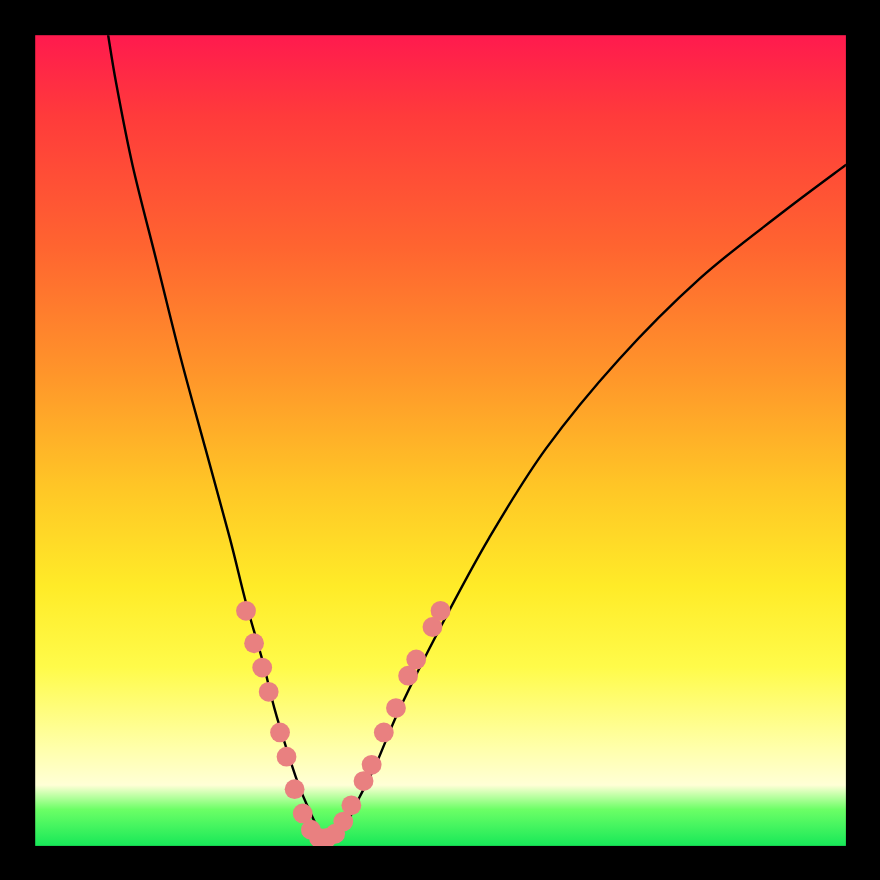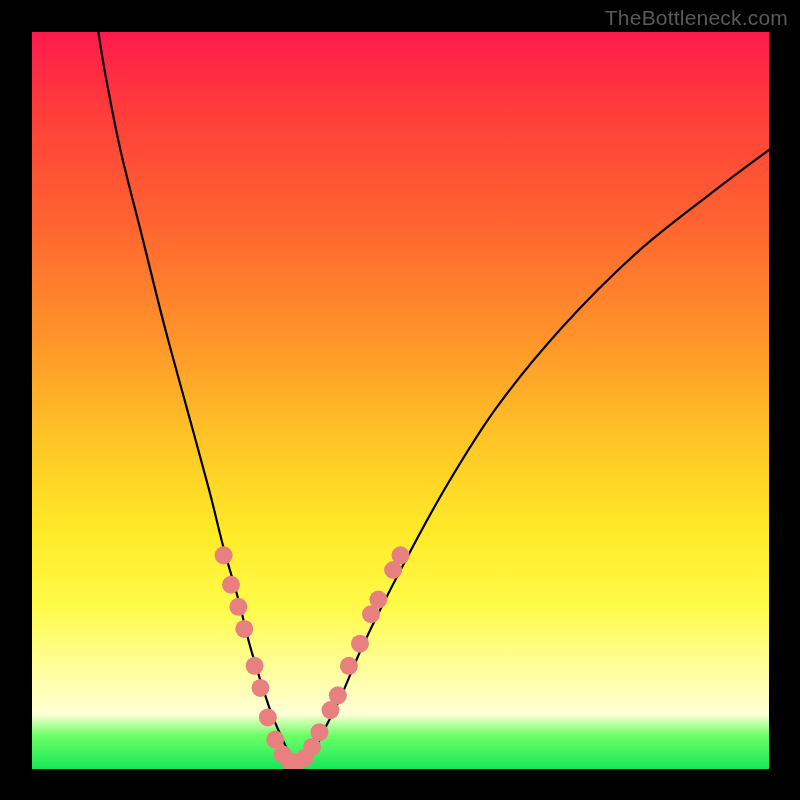--- a/index.html
+++ b/index.html
@@ -55,21 +55,20 @@
     left: 0;
     top: 0;
     width: 737px;
     height: 737px;
   }
 </style>
 </head>
 <body>
 
 <div class="container">
-  <div class="watermark">TheBottleneck.com</div>
   <div class="plot-area">
     <svg class="curve" viewBox="0 0 737 737" preserveAspectRatio="none">
       <path id="main-curve" fill="none" stroke="#000000" stroke-width="2.2" stroke-linecap="round" d="M 66.33 0.00 C 67.56 7.37, 70.02 24.57, 73.70 44.22 C 77.39 63.87, 82.30 90.90, 88.44 117.92 C 94.58 144.94, 103.18 176.88, 110.55 206.36 C 117.92 235.84, 125.29 266.55, 132.66 294.80 C 140.03 323.05, 147.40 348.85, 154.77 375.87 C 162.14 402.89, 170.74 433.60, 176.88 456.94 C 183.02 480.28, 186.71 497.47, 191.62 515.90 C 196.53 534.32, 202.06 551.52, 206.36 567.49 C 210.66 583.46, 213.73 598.20, 217.41 611.71 C 221.10 625.22, 224.78 636.89, 228.47 648.56 C 232.16 660.23, 235.84 671.90, 239.53 681.73 C 243.21 691.55, 247.51 700.76, 250.58 707.52 C 253.65 714.28, 255.49 718.58, 257.95 722.26 C 260.41 725.94, 262.86 729.02, 265.32 729.63 C 267.78 730.24, 269.62 728.40, 272.69 725.95 C 275.76 723.49, 280.06 720.42, 283.75 714.89 C 287.43 709.36, 290.50 701.38, 294.80 692.78 C 299.10 684.18, 303.40 676.81, 309.54 663.30 C 315.68 649.79, 321.82 632.59, 331.65 611.71 C 341.48 590.83, 354.99 563.80, 368.50 538.01 C 382.01 512.22, 396.75 483.96, 412.72 456.94 C 428.69 429.92, 444.66 402.89, 464.31 375.87 C 483.96 348.85, 507.30 320.60, 530.64 294.80 C 553.98 269.00, 579.77 243.21, 604.34 221.10 C 628.91 198.99, 655.93 179.34, 678.04 162.14 C 700.15 144.94, 727.17 125.29, 737.00 117.92"></path>
       <g id="marker-group">
           <circle cx="191.62" cy="523.27" r="9" fill="#E98080"></circle>
           <circle cx="198.99" cy="552.75" r="9" fill="#E98080"></circle>
           <circle cx="206.36" cy="574.86" r="9" fill="#E98080"></circle>
           <circle cx="212.26" cy="596.97" r="9" fill="#E98080"></circle>
           <circle cx="222.57" cy="633.82" r="9" fill="#E98080"></circle>
           <circle cx="228.47" cy="655.93" r="9" fill="#E98080"></circle>

